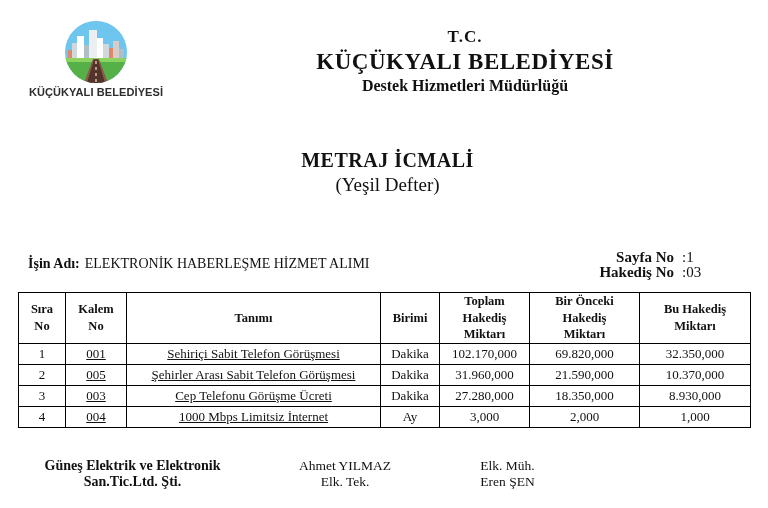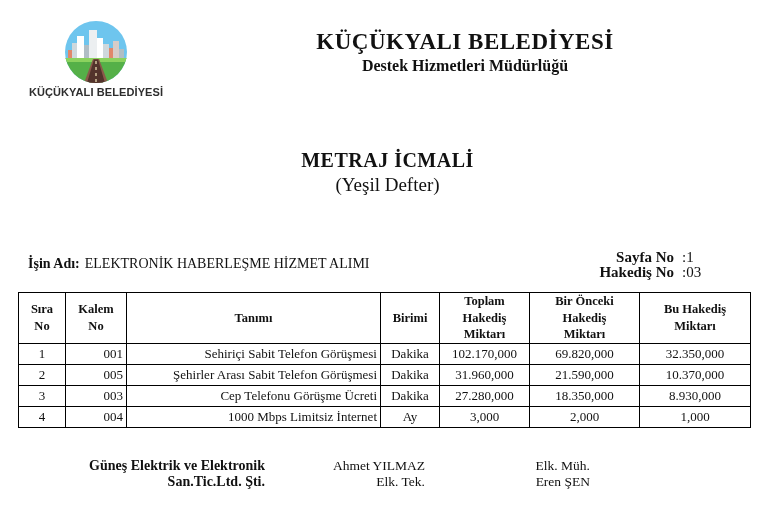--- a/index.html
+++ b/index.html
@@ -49,26 +49,26 @@
     width: 732px;
     font-size: 13px;
   }
   table.metraj, table.metraj th, table.metraj td { border: 1.4px solid #000000; }
   table.metraj th {
     font-size: 12.5px; font-weight: bold; text-align: center; vertical-align: middle;
     white-space: pre-line; line-height: 1.32; height: 49px; padding: 0 2px;
   }
   table.metraj td { height: 20px; padding: 0 3px; vertical-align: middle; }
   td.c { text-align: center; }
-  td.l { text-align: right; padding-left: 9px; }
+  td.l { text-align: center; padding-left: 9px; text-decoration: underline; }
   td.r { text-align: center; padding-right: 7px; font-family: Liberation Serif, serif; }
 
   
   .signatures { position: absolute; left: 0; top: 458px; width: 750px; display: flex; }
-  .sig { text-align: right; line-height: 16px; }
+  .sig { text-align: center; line-height: 16px; }
   .sig-contractor { width: 265px; font-weight: bold; font-size: 14px; }
   .sig-person { width: 160px; font-size: 13.5px; }
   .sig:last-child { width: 165px; }
 </style>
 </head>
 <body>
 
 <div class="page">
 
   <div class="logo-wrap">
@@ -99,20 +99,21 @@
 
         <polygon points="19,62 43,62 34,38 28,38" fill="#8a5a4a"></polygon>
         <polygon points="22,62 40,62 33,38.5 29,38.5" fill="#53332c"></polygon>
         <line x1="31" y1="40" x2="31" y2="62" stroke-width="1.3" stroke-dasharray="3 3" stroke="#e8d9b0"></line>
       </g>
     </svg>
     <div class="logo-caption">KÜÇÜKYALI BELEDİYESİ</div>
   </div>
 
   <div class="letterhead">
+    <div class="lh-tc">T.C.</div>
     <div class="lh-muni">KÜÇÜKYALI BELEDİYESİ</div>
     <div class="lh-dept">Destek Hizmetleri Müdürlüğü</div>
   </div>
 
   <div class="doc-title">
     <div class="title-main">METRAJ İCMALİ</div>
     <div class="title-sub">(Yeşil Defter)</div>
   </div>
 
   <div class="isin-line">

